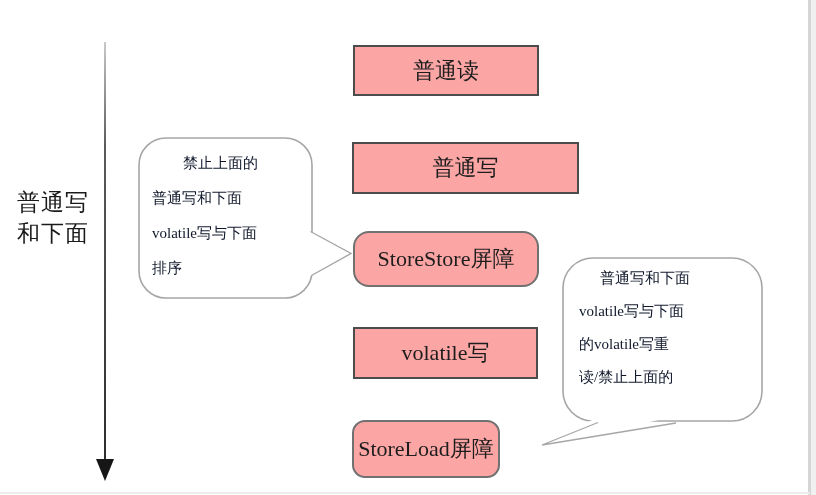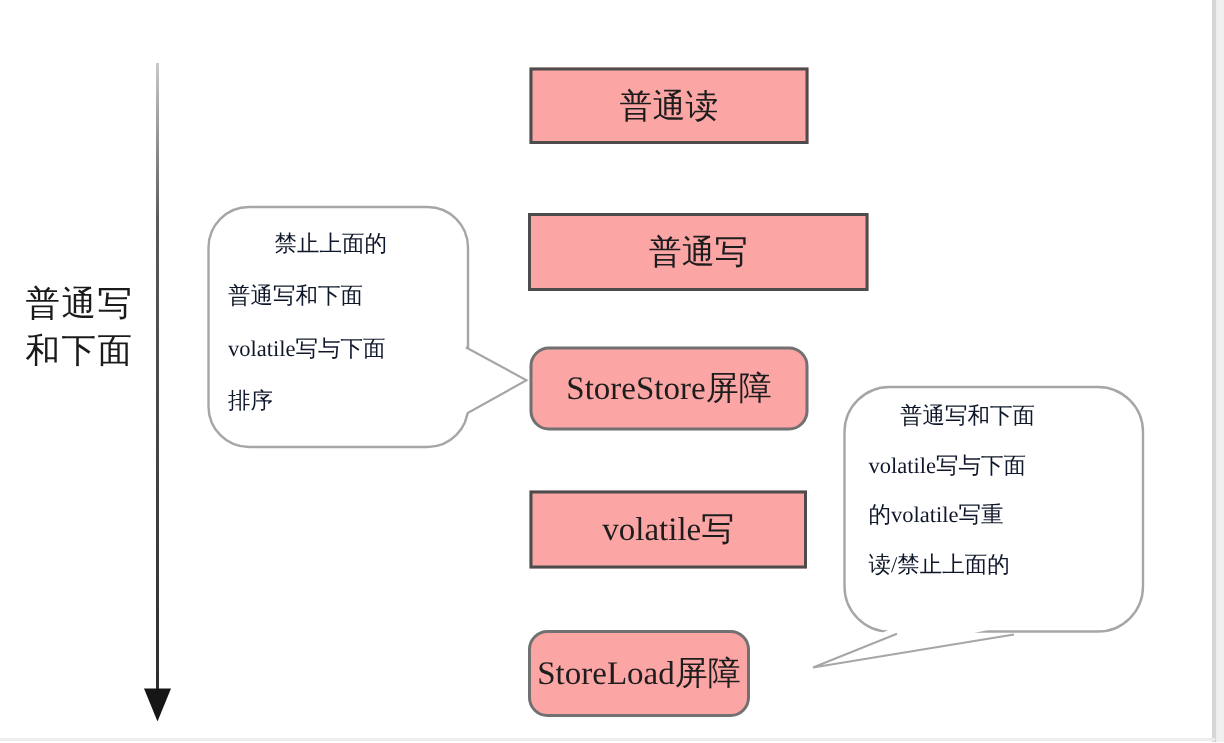--- a/index.html
+++ b/index.html
@@ -50,21 +50,21 @@
     position: absolute;
     display: flex; align-items: center; justify-content: center;
     background: #fca5a5;
     font-size: 22px; color: #1d1d1d;
     box-sizing: border-box;
   }
   .box-sq { border: 2px solid #4c4c4c; }
   .box-rd { border: 2px solid #717171; border-radius: 13px; }
   #box-normal-read   { left: 353px; top:  45px; width: 186px; height: 51px; }
   #box-normal-write  { left: 352px; top: 142px; width: 227px; height: 52px; }
-  #box-storestore    { left: 353px; top: 231px; width: 186px; height: 56px; }
+  #box-storestore    { left: 353px; top: 231px; width: 186px; height: 56px; border-radius: 16px; }
   #box-volatile-write{ left: 353px; top: 327px; width: 185px; height: 52px; }
   #box-storeload     { left: 352px; top: 420px; width: 148px; height: 58px; }
 
   
   .bubble-layer {
     position: absolute; left: 0; top: 0; width: 816px; height: 495px;
     pointer-events: none;
   }
 
   .bubble-text {

